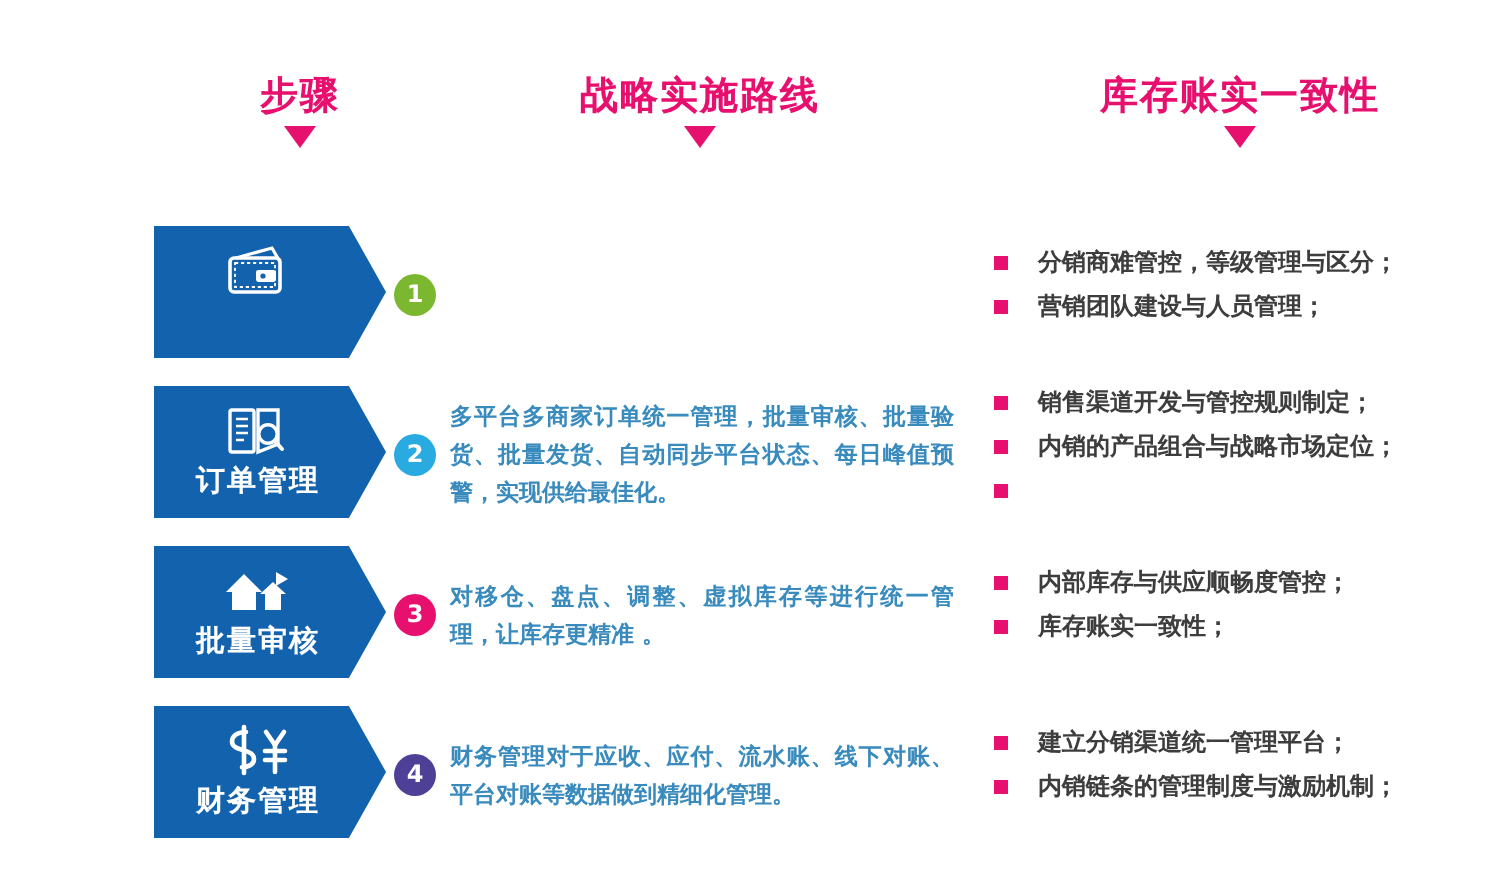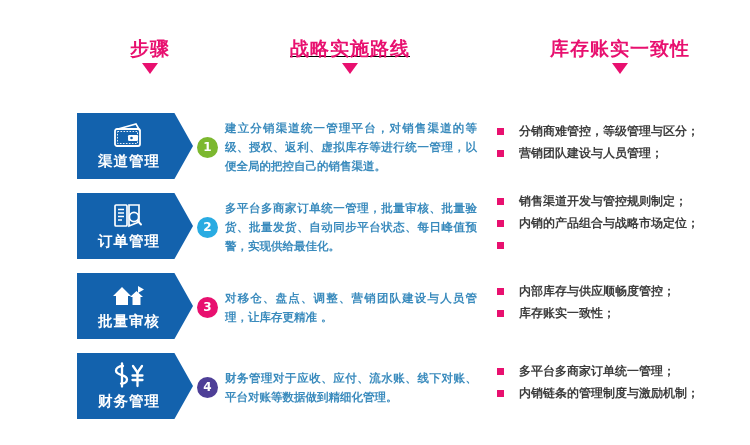--- a/index.html
+++ b/index.html
@@ -37,21 +37,21 @@
   }
   .header-caret {
     margin: 3px auto 0 auto;
     width: 0;
     height: 0;
     border-left: 8px solid transparent;
     border-right: 8px solid transparent;
     border-top: 11px solid #e8106f;
   }
   .hc-steps   { left: 60px;  width: 180px; }
-  .hc-route   { left: 225px; width: 250px; text-decoration: underline; }
+  .hc-route   { left: 225px; width: 250px; }
   .hc-control { left: 495px; width: 250px; }
 
   
   .rows {
     position: absolute;
     top: 105px;
     left: 0;
     width: 750px;
   }
   .row {
@@ -167,24 +167,22 @@
     <div class="badge">
       <div class="badge-icon">
         <svg width="34" height="28" viewBox="0 0 34 28" fill="none">
           <path d="M6 7 L24 2 L28 9" stroke="#ffffff" stroke-width="1.6" fill="none"></path>
           <rect x="3" y="7" width="25" height="17" rx="2" stroke="#ffffff" stroke-width="1.8" fill="none"></rect>
           <rect x="5.5" y="9.5" width="20" height="12" stroke="#ffffff" stroke-width="0.9" fill="none" stroke-dasharray="1.6 1.4"></rect>
           <rect x="16" y="13" width="10" height="6" rx="1.2" fill="#ffffff"></rect>
           <circle cx="19.5" cy="16" r="1.3" fill="#1362ad"></circle>
         </svg>
       </div>
-      <div class="badge-label">渠道管理</div>
     </div>
     <div class="num" style="top:32px;background:#7cb82f">1</div>
-    <div class="desc" style="top:14px">建立分销渠道统一管理平台，对销售渠道的等级、授权、返利、虚拟库存等进行统一管理，以便全局的把控自己的销售渠道。</div>
     <ul class="bullets" style="top:15px">
       <li class="bullet">
         <span class="bullet-marker"></span>
         <span>分销商难管控，等级管理与区分；</span>
       </li>
       <li class="bullet">
         <span class="bullet-marker"></span>
         <span>营销团队建设与人员管理；</span>
       </li>
     </ul>
@@ -228,21 +226,21 @@
       <div class="badge-icon">
         <svg width="36" height="26" viewBox="0 0 36 26" fill="none">
           <path d="M2 13 L11 4 L20 13 L17 13 L17 22 L5 22 L5 13 Z" fill="#ffffff"></path>
           <path d="M19 14 L25.5 8 L32 14 L29.5 14 L29.5 22 L21.5 22 L21.5 14 Z" fill="#ffffff"></path>
           <path d="M27 3 L33 6.5 L27 10 Z" fill="#ffffff"></path>
         </svg>
       </div>
       <div class="badge-label">批量审核</div>
     </div>
     <div class="num" style="top:32px;background:#e8106f">3</div>
-    <div class="desc" style="top:24px">对移仓、盘点、调整、营销团队建设与人员管理，让库存更精准 。</div>
+    <div class="desc" style="top:24px">对移仓、盘点、调整、虚拟库存等进行统一管理，让库存更精准 。</div>
     <ul class="bullets" style="top:15px">
       <li class="bullet">
         <span class="bullet-marker"></span>
         <span>内部库存与供应顺畅度管控；</span>
       </li>
       <li class="bullet">
         <span class="bullet-marker"></span>
         <span>库存账实一致性；</span>
       </li>
     </ul>
@@ -263,21 +261,21 @@
           </g>
         </svg>
       </div>
       <div class="badge-label">财务管理</div>
     </div>
     <div class="num" style="top:32px;background:#4e3f97">4</div>
     <div class="desc" style="top:24px">财务管理对于应收、应付、流水账、线下对账、平台对账等数据做到精细化管理。</div>
     <ul class="bullets" style="top:15px">
       <li class="bullet">
         <span class="bullet-marker"></span>
-        <span>多平台多商家订单统一管理；</span>
+        <span>建立分销渠道统一管理平台；</span>
       </li>
       <li class="bullet">
         <span class="bullet-marker"></span>
         <span>内销链条的管理制度与激励机制；</span>
       </li>
     </ul>
   </div>
 
 </div>
 

